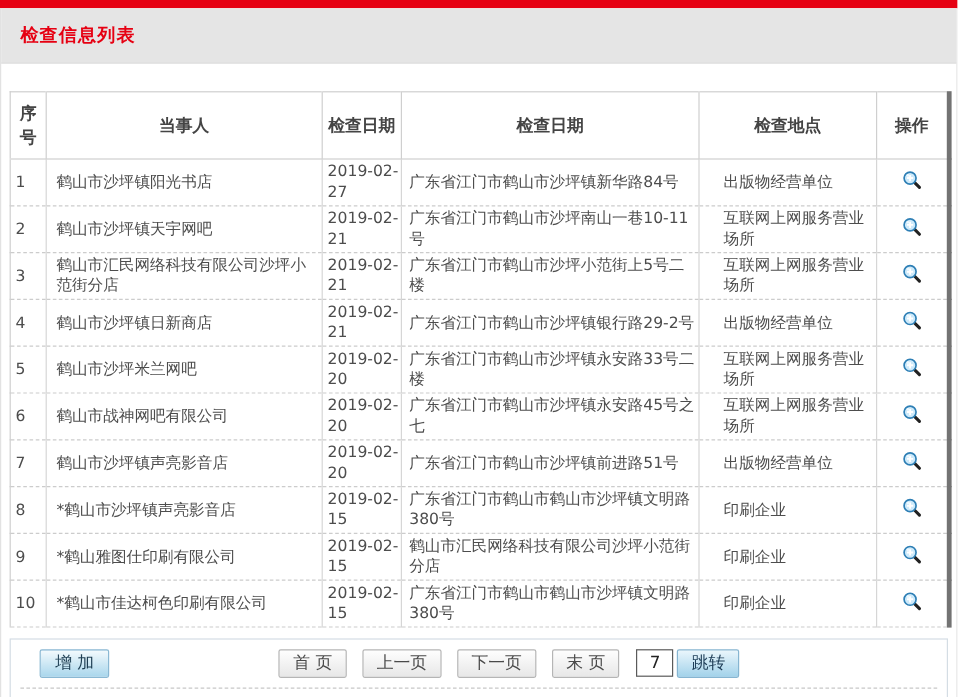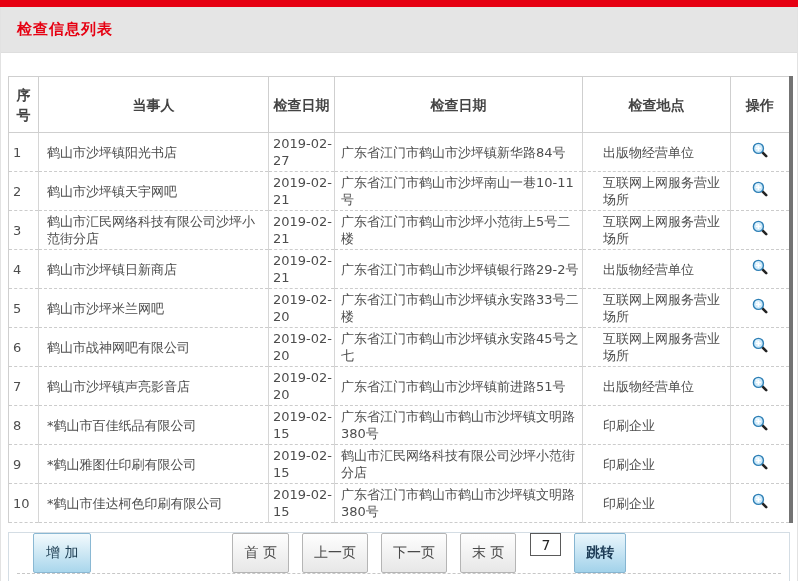--- a/index.html
+++ b/index.html
@@ -39,28 +39,28 @@
 
   .op-link { display:inline-block; width:18px; height:18px; cursor:pointer; }
 
   .bottom-panel { position:relative; margin:9px 7px 0 7px; height:50px;
                   border:1px solid #d4dde4; background:#fff;
                   display:flex; align-items:center; padding:0 8px 8px 24px; }
   .bottom-panel .dash-line { position:absolute; left:8px; right:8px; bottom:7px;
                   border-top:1px dashed #c7c7c7; }
 
   .btn { display:inline-flex; align-items:center; justify-content:center;
-         height:40px; font-size:14px; border-radius:2px; cursor:pointer;
+         height:24px; font-size:14px; border-radius:2px; cursor:pointer;
          font-family:"DejaVu Sans", sans-serif; }
   .btn-blue { background:linear-gradient(#f3fafd,#a9d6ec); border:1px solid #8ab8d3;
               color:#1d3d52; padding:0 12px; }
   .btn-gray { background:linear-gradient(#fefefe,#e7e7e7); border:1px solid #b5b5b5;
               color:#4a4a4a; padding:0 11px; margin-left:13px; }
   .btn-jump { background:linear-gradient(#eaf6fc,#a2d2ea); border:1px solid #86b5d1;
-              color:#1c3b55; font-weight:bold; padding:0 11px; margin-left:13px; }
+              color:#1c3b55; font-weight:normal; padding:0 11px; margin-left:3px; }
 
   .pager { display:flex; align-items:flex-start; margin-left:141px; }
   .page-input { width:31px; height:23px; margin-left:14px; border:1px solid #5a5a5a;
                 text-align:center; font-size:14px; color:#222; background:#fff;
                 font-family:"DejaVu Sans", sans-serif; }
   .summary { margin-left:12px; font-size:14px; color:#3f3f3f; white-space:pre; }
   .summary .num { color:#47708d; padding:0 1px; }
 </style>
 </head>
 <body>
@@ -222,21 +222,21 @@
             <line x1="7.4" y1="4.8" x2="7.4" y2="10" stroke="#ffffff" stroke-width="1.6"></line>
             <line x1="4.8" y1="7.4" x2="10" y2="7.4" stroke="#ffffff" stroke-width="1.6"></line>
             <circle cx="5.6" cy="5.2" r="1.1" fill="#f2fbff" opacity="0.9"></circle>
           </svg>
         </a>
       </td>
     </tr>
 
     <tr class="data-row">
       <td class="cell-no">8</td>
-      <td class="cell-party">*鹤山市百佳纸品有限公司</td>
+      <td class="cell-party">*鹤山市沙坪镇声亮影音店</td>
       <td class="cell-date">2019-02-15</td>
       <td class="cell-place">广东省江门市鹤山市鹤山市沙坪镇文明路380号</td>
       <td class="cell-type">印刷企业</td>
       <td class="cell-op">
         <a class="op-link">
           <svg width="18" height="18" viewBox="0 0 18 18">
             <line x1="11.2" y1="11.2" x2="15.2" y2="15.2" stroke="#222" stroke-width="2.6" stroke-linecap="round"></line>
             <circle cx="7.4" cy="7.4" r="5" fill="#cdeafb" stroke="#2e7fb5" stroke-width="1.4"></circle>
             <line x1="7.4" y1="4.8" x2="7.4" y2="10" stroke="#ffffff" stroke-width="1.6"></line>
             <line x1="4.8" y1="7.4" x2="10" y2="7.4" stroke="#ffffff" stroke-width="1.6"></line>

